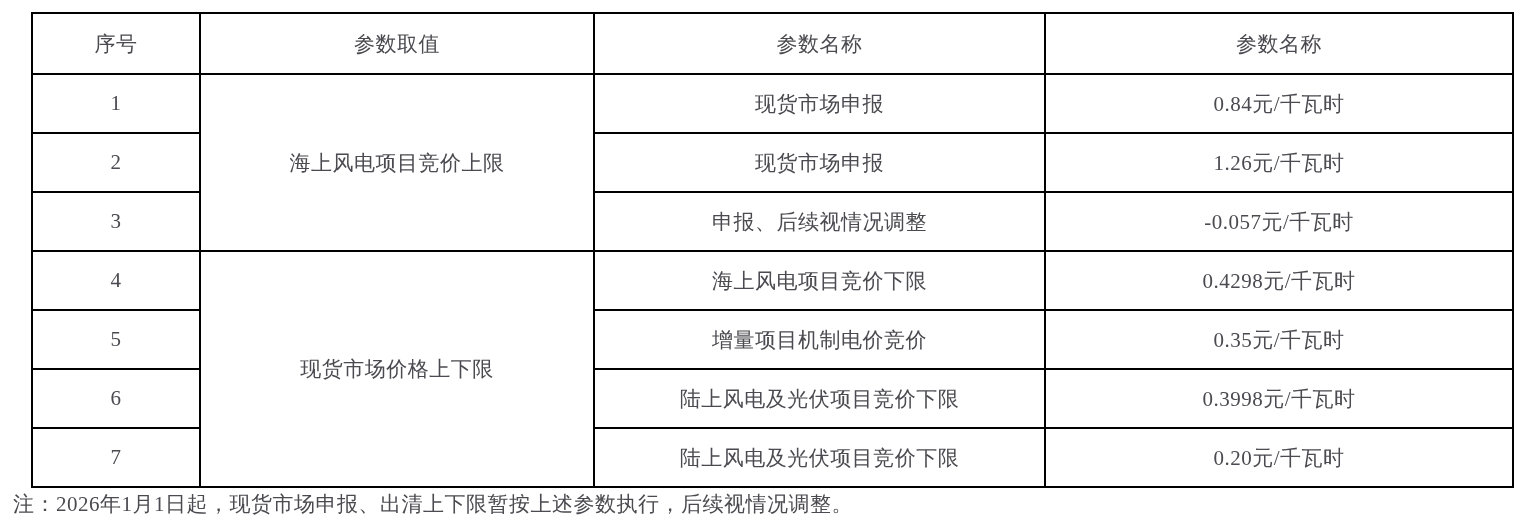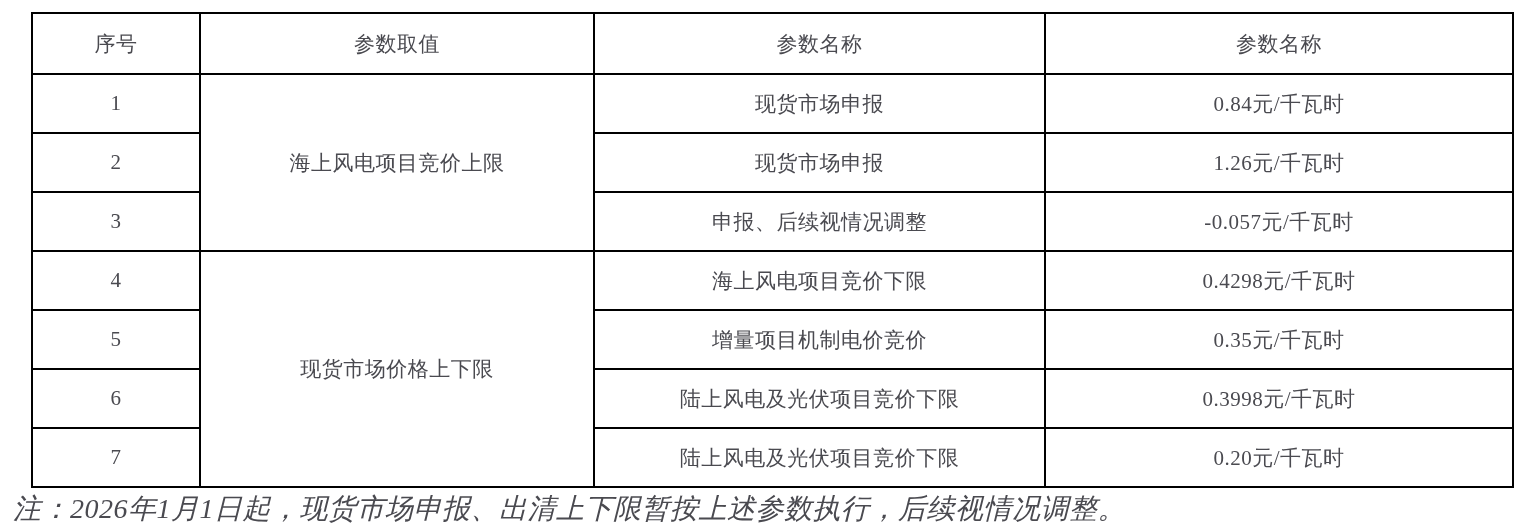--- a/index.html
+++ b/index.html
@@ -36,25 +36,24 @@
     color: #4a4a50;
     overflow: hidden;
     white-space: nowrap;
   }
   table.param-table thead tr { height: 61px; }
   table.param-table tbody tr { height: 59px; }
   .note {
     position: absolute;
     left: 13px;
     top: 490px;
-    font-size: 28px;
+    font-size: 21px;
     color: #4a4a50;
     letter-spacing: 0.5px;
     white-space: nowrap;
-    font-style: italic;
   }
 </style>
 </head>
 <body>
 
 <table class="param-table">
   <colgroup>
     <col style="width:168px">
     <col style="width:394px">
     <col style="width:451px">

